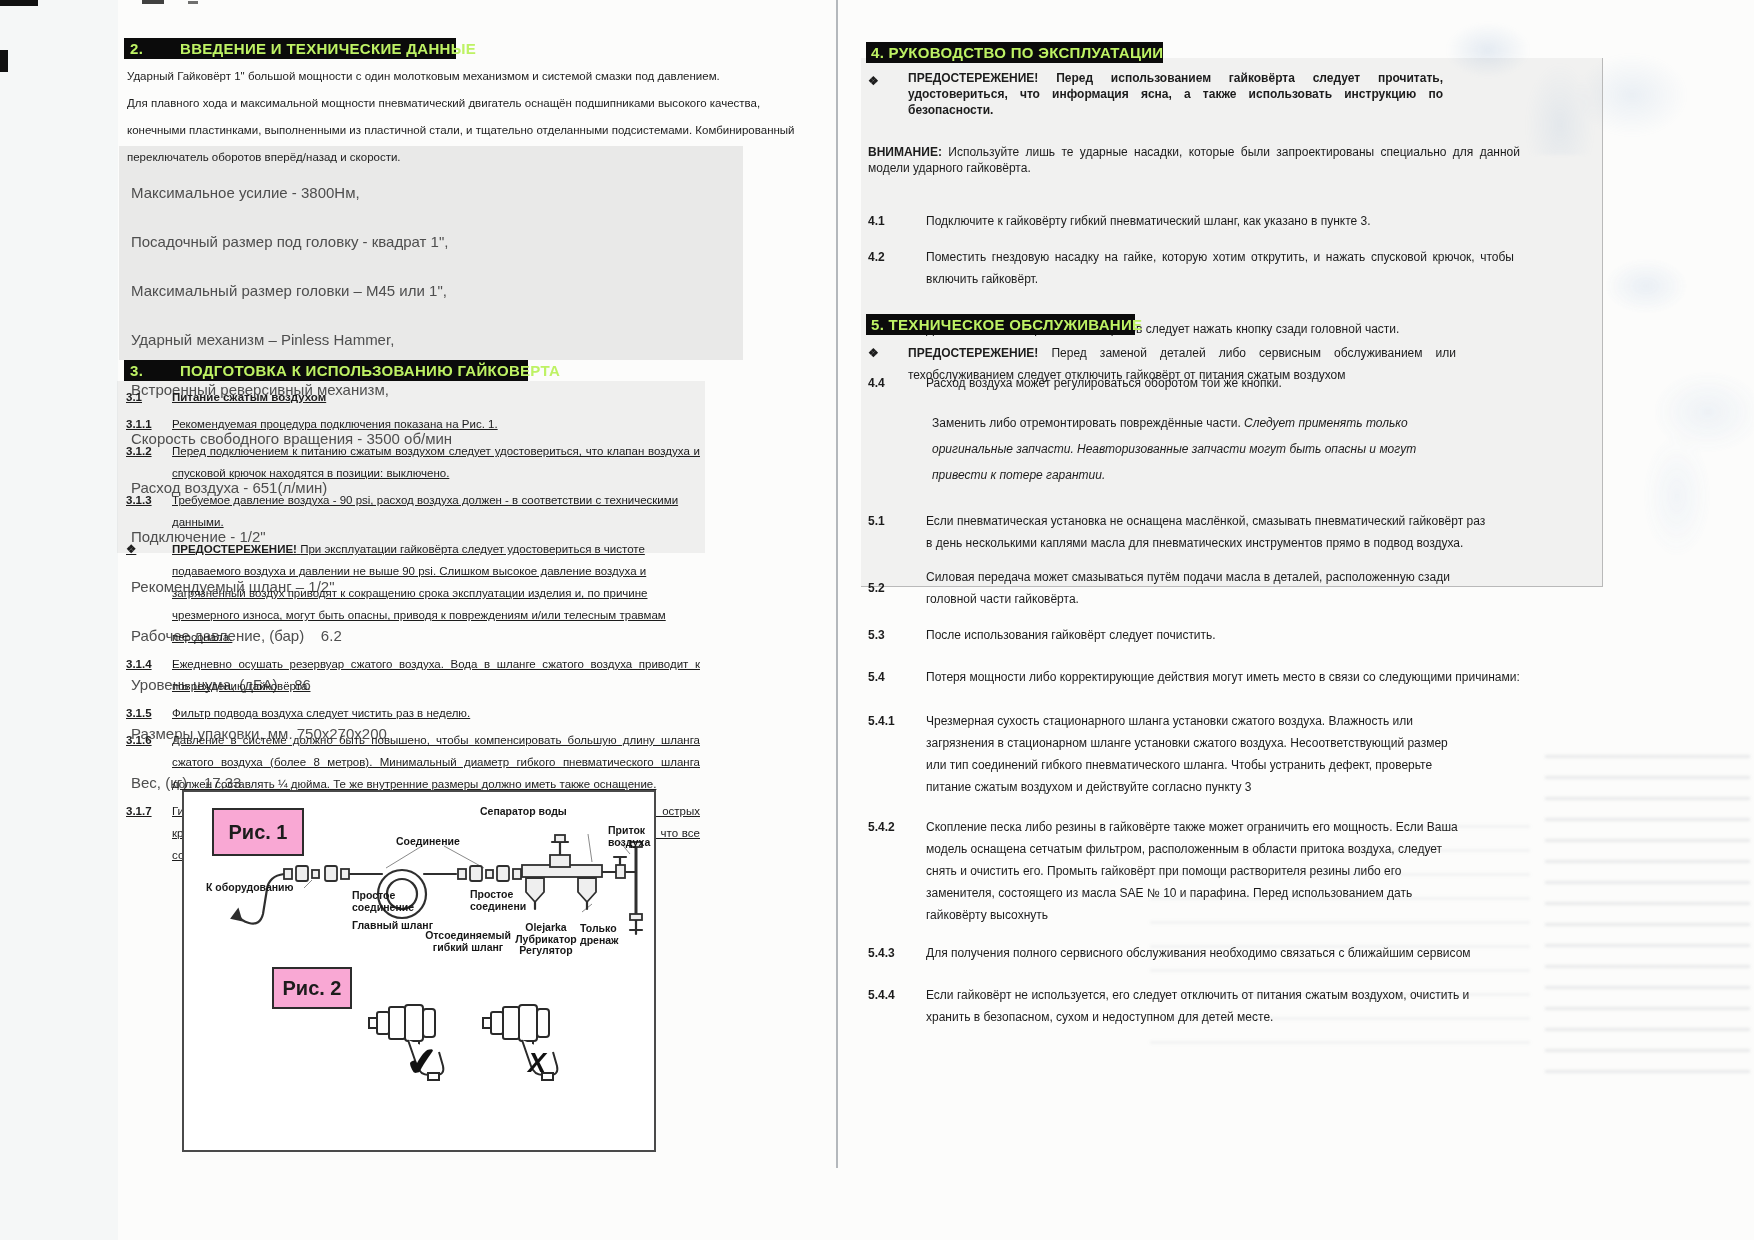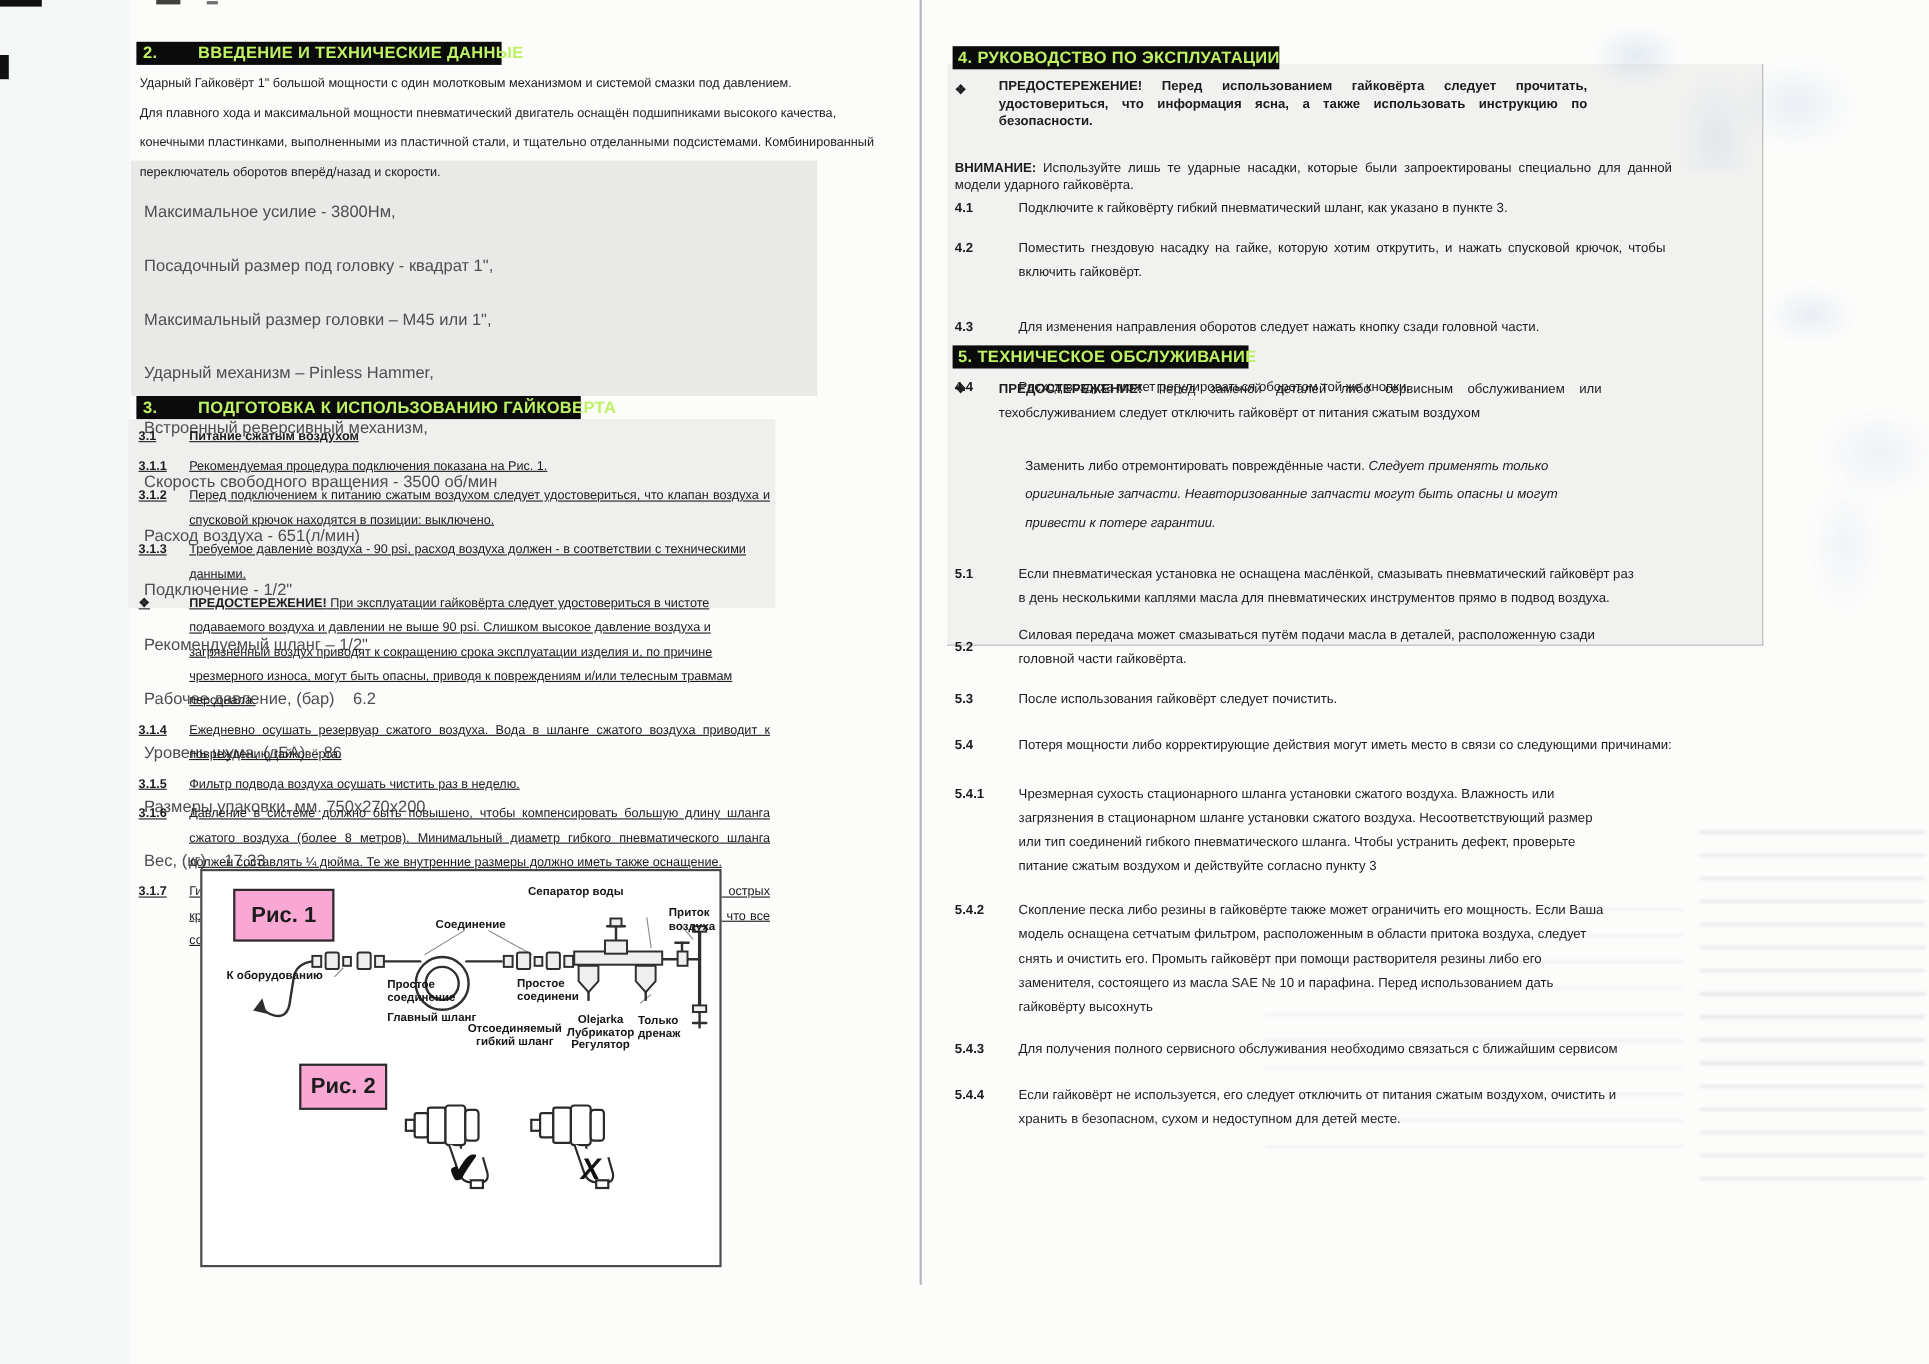--- a/index.html
+++ b/index.html
@@ -126,21 +126,21 @@
   <div class="item">
     <span class="num">❖</span>
     <span class="txt" style="width:520px;"><b>ПРЕДОСТЕРЕЖЕНИЕ!</b> <span>При эксплуатации гайковёрта следует удостовериться в чистоте подаваемого воздуха и давлении не выше 90 psi. Слишком высокое давление воздуха и загрязнённый воздух приводят к сокращению срока эксплуатации изделия и, по причине чрезмерного износа, могут быть опасны, приводя к повреждениям и/или телесным травмам персонала.</span></span>
   </div>
   <div class="item">
     <span class="num">3.1.4</span>
     <span class="txt just" style="width:528px;">Ежедневно осушать резервуар сжатого воздуха. Вода в шланге сжатого воздуха приводит к повреждению гайковёрта.</span>
   </div>
   <div class="item">
     <span class="num">3.1.5</span>
-    <span class="txt">Фильтр подвода воздуха осушать чистить раз в неделю.</span>
+    <span class="txt">Фильтр подвода воздуха следует чистить раз в неделю.</span>
   </div>
   <div class="item">
     <span class="num">3.1.6</span>
     <span class="txt just" style="width:528px;">Давление в системе должно быть повышено, чтобы компенсировать большую длину шланга сжатого воздуха (более 8 метров). Минимальный диаметр гибкого пневматического шланга должен составлять ¼ дюйма. Те же внутренние размеры должно иметь также оснащение.</span>
   </div>
   <div class="item">
     <span class="num">3.1.7</span>
     <span class="txt just" style="width:528px;">Гибкий пневматический шланг следует держать вдали от источников тепла, масла и острых краев. Следует проверить гибкий пневматический шланг с т.зр. износа и удостовериться, что все соединения защищены.</span>
   </div>
 </div>
@@ -245,21 +245,21 @@
 </div>
 
 <div class="abs r-items" style="left:868px;top:70px;width:660px;">
   <div class="item">
     <span class="num" style="width:40px;">❖</span>
     <span class="txt bold just" style="width:535px;line-height:16px;">ПРЕДОСТЕРЕЖЕНИЕ! Перед использованием гайковёрта следует прочитать, удостовериться, что информация ясна, а также использовать инструкцию по безопасности.</span>
   </div>
   <div class="just" style="margin-top:26px;width:652px;line-height:16px;">
     <span class="bold">ВНИМАНИЕ:</span><span> Используйте лишь те ударные насадки, которые были запроектированы специально для данной модели ударного гайковёрта.</span>
   </div>
-  <div class="item" style="margin-top:2px;">
+  <div class="item" style="margin-top:34px;">
     <span class="num">4.1</span>
     <span class="txt">Подключите к гайковёрту гибкий пневматический шланг, как указано в пункте 3.</span>
   </div>
   <div class="item" style="margin-top:14px;">
     <span class="num">4.2</span>
     <span class="txt just" style="width:588px;">Поместить гнездовую насадку на гайке, которую хотим открутить, и нажать спусковой крючок, чтобы включить гайковёрт.</span>
   </div>
   <div class="item" style="margin-top:28px;">
     <span class="num">4.3</span>
     <span class="txt">Для изменения направления оборотов следует нажать кнопку сзади головной части.</span>

